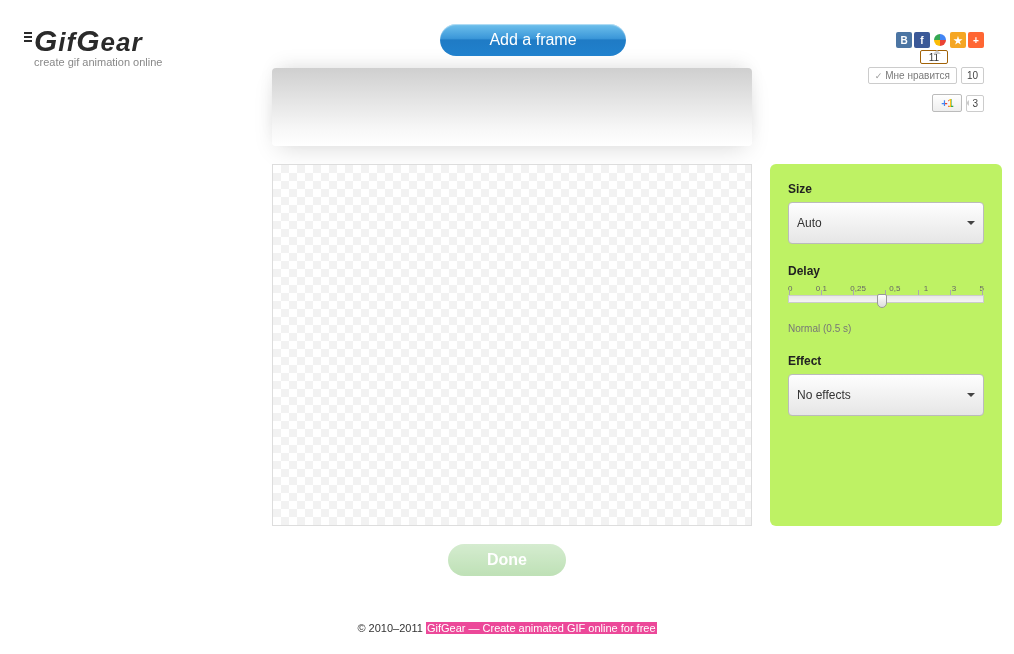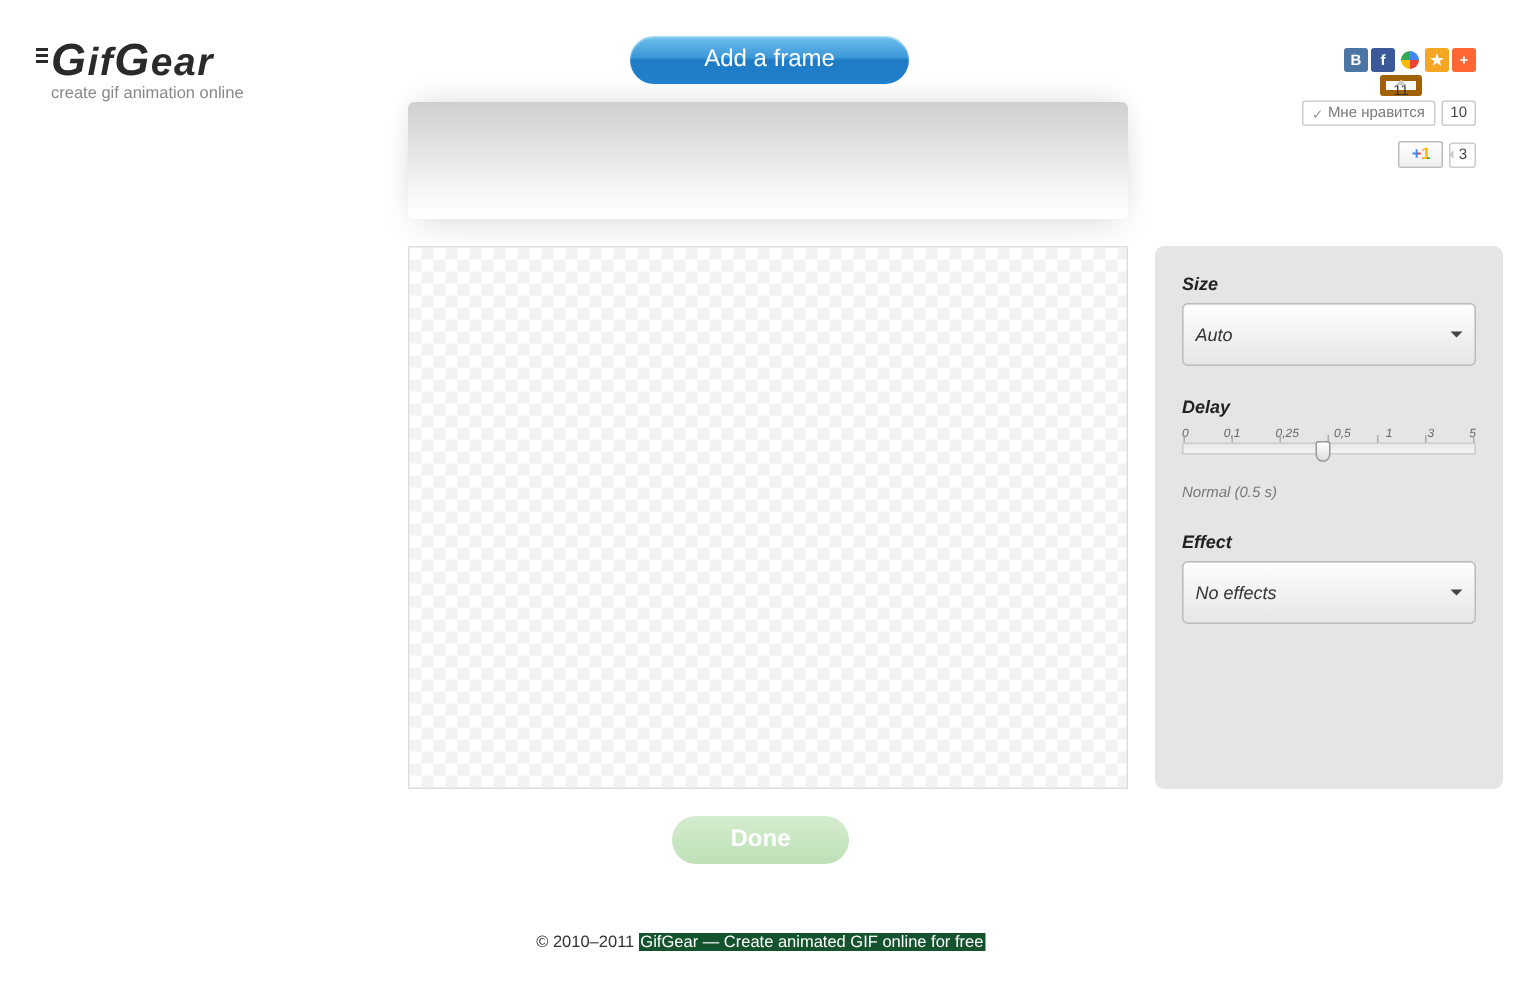--- a/index.html
+++ b/index.html
@@ -39,21 +39,21 @@
   box-shadow: 0 4px 0 #2a2a2a, 0 8px 0 #2a2a2a;
 }
 .logo .g1, .logo .g2 { font-size: 30px; }
 .tagline {
   font-size: 11px;
   color: #888;
   margin-top: -2px;
 }
 .add-frame-btn {
   position: absolute;
-  left: 420px;
+  left: 440px;
   top: 24px;
   width: 186px;
   height: 32px;
   border: none;
   border-radius: 16px;
   background: linear-gradient(to bottom, #6fc1ec 0%, #3b97d9 45%, #1f7bc5 50%, #2081cd 100%);
   color: #fff;
   font-size: 16px;
   font-weight: normal;
   cursor: pointer;
@@ -91,21 +91,21 @@
   content: "";
   width: 12px; height: 12px; border-radius: 50%;
   background: conic-gradient(#4285f4 0 90deg, #ea4335 90deg 180deg, #fbbc05 180deg 270deg, #34a853 270deg 360deg);
 }
 .bubble-11 {
   position: absolute;
   right: 66px;
   top: 50px;
   width: 28px;
   height: 14px;
-  border: 4px solid #a16207;
+  border: 1px solid #a16207;
   background: #fff;
   font-size: 10px;
   text-align: center;
   line-height: 13px;
   color: #333;
   border-radius: 2px;
 }
 .bubble-11::before {
   content: "";
   position: absolute;
@@ -212,24 +212,23 @@
   background-color: #fff;
   background-image:
     linear-gradient(45deg, #f2f2f2 25%, transparent 25%, transparent 75%, #f2f2f2 75%),
     linear-gradient(45deg, #f2f2f2 25%, transparent 25%, transparent 75%, #f2f2f2 75%);
   background-size: 16px 16px;
   background-position: 0 0, 8px 8px;
 }
 .sidebar {
   width: 232px;
   height: 362px;
-  background: #e5e5e5;
+  background: #bef264;
   border-radius: 6px;
   padding: 18px;
-  font-style: italic;
 }
 .field-label {
   font-size: 12px;
   font-weight: bold;
   color: #222;
   margin-bottom: 6px;
 }
 .dropdown {
   width: 100%;
   height: 42px;
@@ -312,21 +311,21 @@
 }
 
 .footer {
   text-align: center;
   margin-top: 46px;
   font-size: 11px;
   color: #333;
 }
 .footer a {
   color: #fff;
-  background: #14532d;
+  background: #ec4899;
   padding: 0 1px;
   text-decoration: none;
 }
 </style>
 </head>
 <body>
 
 <div class="header">
   <div class="logo-area">
     <div class="logo"><span class="g1">G</span>if<span class="g2">G</span>ear</div>

